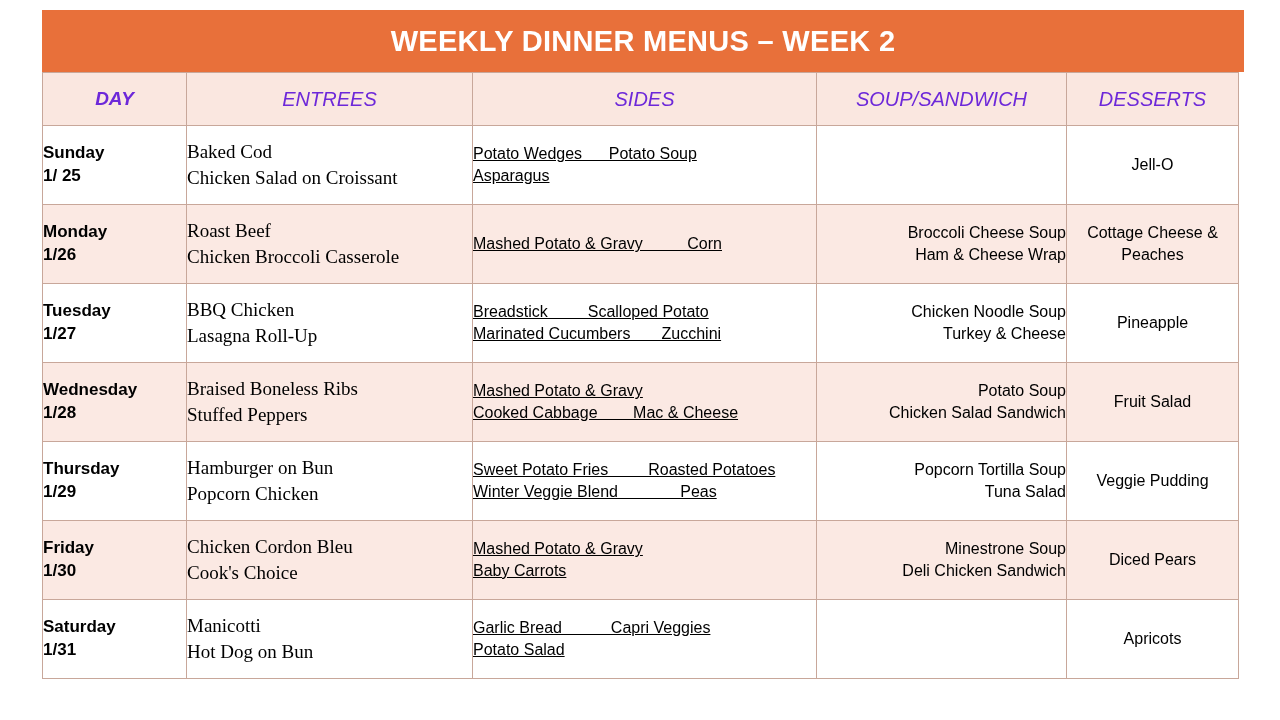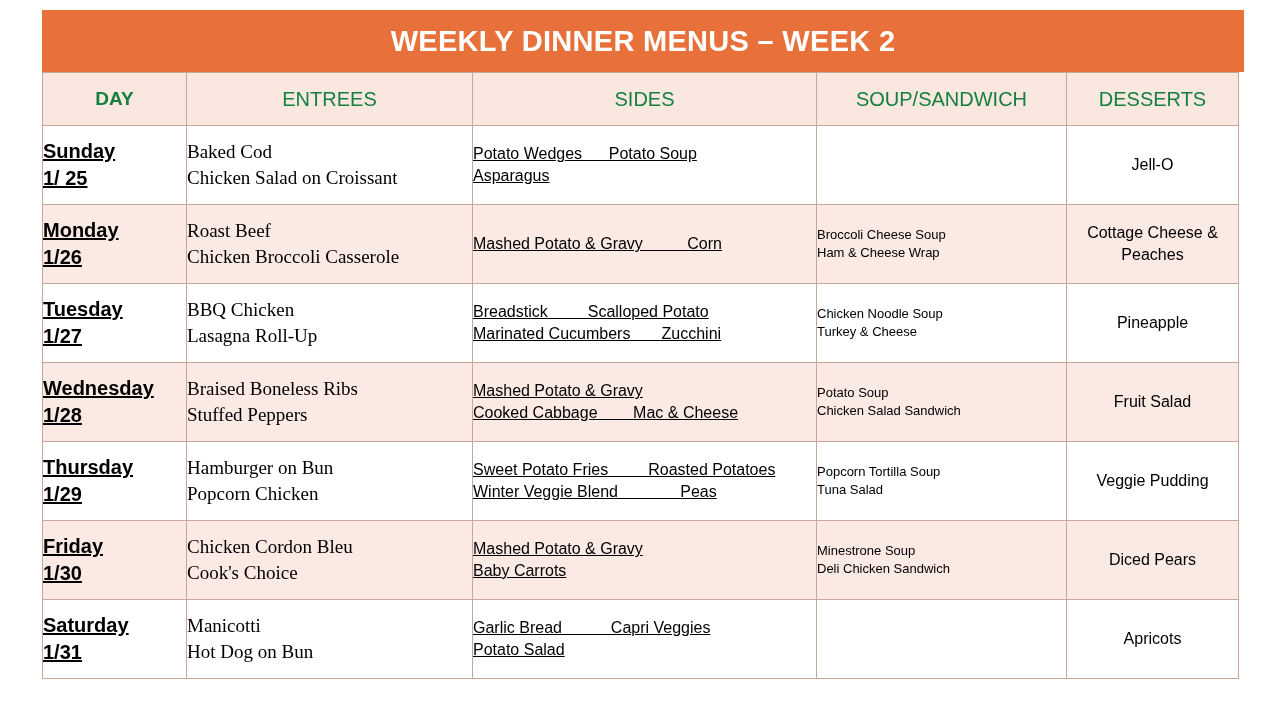--- a/index.html
+++ b/index.html
@@ -39,66 +39,66 @@
   table.menu th, table.menu td {
     border: 1px solid #C8A79A;
     vertical-align: middle;
     padding: 0;
   }
   thead th {
     background: #FAE7E0;
     height: 52px;
     font-weight: normal;
     font-size: 20px;
-    color: #15803d;
+    color: #6d28d9;
     text-align: center;
+    font-style: italic;
   }
   thead th.day-head {
     font-weight: bold;
     font-size: 19px;
   }
   col.c-day    { width: 144px; }
   col.c-ent    { width: 286px; }
   col.c-sides  { width: 344px; }
   col.c-soup   { width: 250px; }
   col.c-des    { width: 172px; }
 
   tbody tr { height: 79px; }
   tbody tr.shade td { background: #FBE9E3; }
   tbody tr.plain td { background: #ffffff; }
 
   td.day {
     font-weight: bold;
-    font-size: 20px;
+    font-size: 17px;
     line-height: 1.35;
     padding-left: 10px;
     text-align: left;
     color: #000;
-    text-decoration: underline;
   }
   td.entrees {
     font-size: 19px;
     line-height: 1.35;
     padding-left: 11px;
     text-align: left;
     color: #000;
     font-family: Liberation Serif, serif;
   }
   td.sides {
     font-size: 16px;
     line-height: 1.35;
     padding-left: 11px;
     text-align: left;
     color: #000;
     text-decoration: underline;
   }
   td.soup {
-    font-size: 13px;
-    line-height: 1.35;
-    text-align: left;
+    font-size: 16px;
+    line-height: 1.35;
+    text-align: right;
     color: #000;
   }
   td.dessert {
     font-size: 16px;
     line-height: 1.35;
     text-align: center;
     color: #000;
   }
   .line { display: block; white-space: pre; }
 </style>

